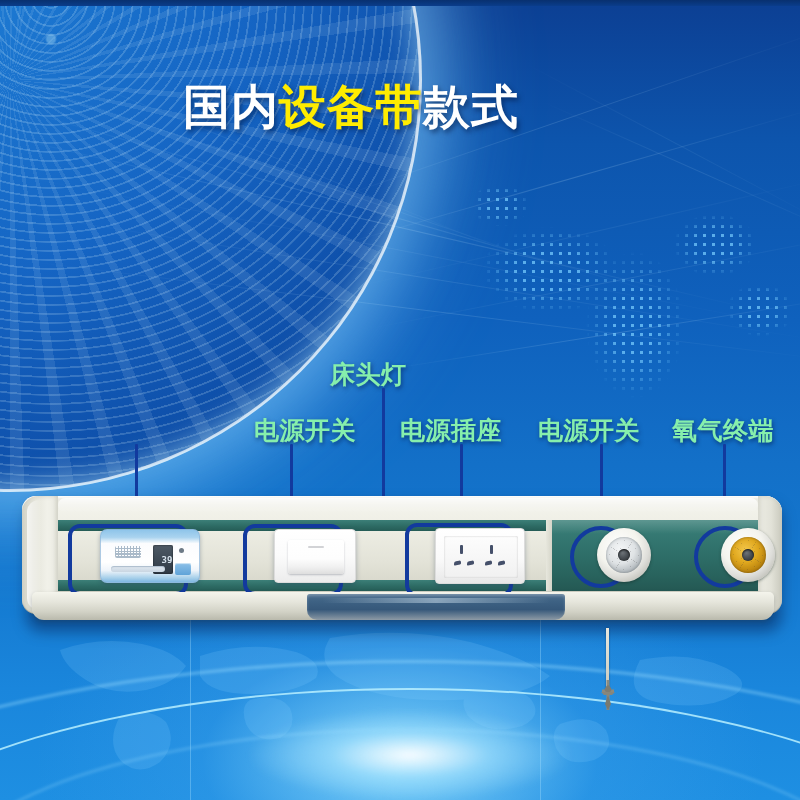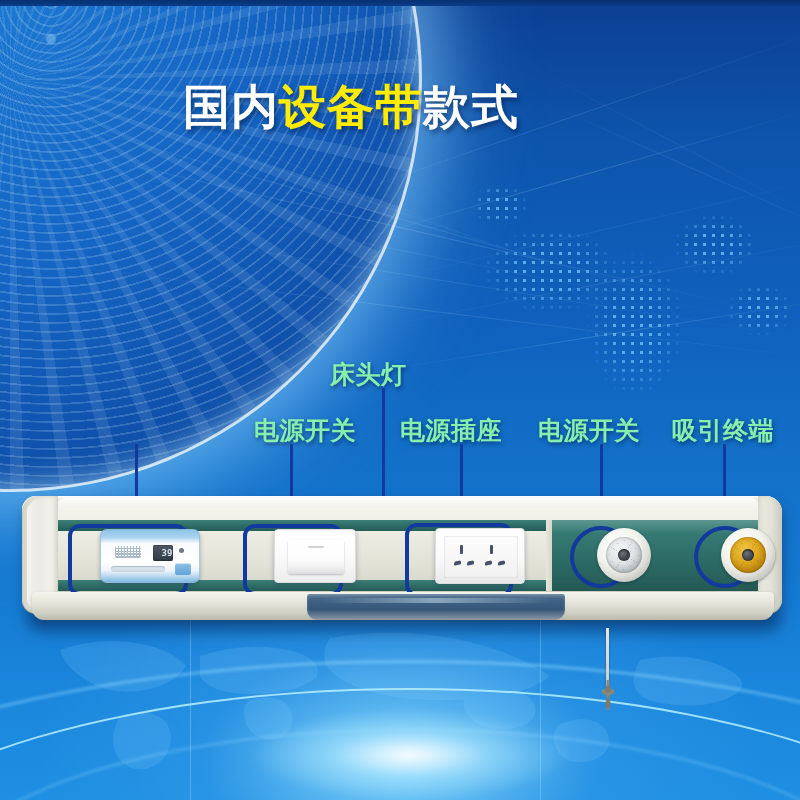--- a/index.html
+++ b/index.html
@@ -210,21 +210,21 @@
     box-shadow:0 2px 4px rgba(40,60,90,.35);
     border:1px solid rgba(140,180,215,.7);
   }
   .ic-grille {
     position:absolute; left:14px; top:16px; width:26px; height:12px;
     background:repeating-linear-gradient(90deg,#8fa4b8 0 1.5px,transparent 1.5px 3px),
                repeating-linear-gradient(0deg,#8fa4b8 0 1.5px,transparent 1.5px 3px);
     opacity:.75; border-radius:2px;
   }
   .ic-display {
-    position:absolute; left:52px; top:15px; width:20px; height:16px;
+    position:absolute; left:52px; top:15px; width:20px; height:29px;
     background:linear-gradient(180deg,#4e5a66,#2f3a45);
     border-radius:2px; color:#d8e4ee; font-size:9px; font-weight:bold;
     display:flex; align-items:center; justify-content:center;
     font-family:"DejaVu Sans Mono","Liberation Mono",monospace;
     box-shadow:inset 0 0 2px rgba(0,0,0,.7);
     padding-left:8px;
   }
   .ic-led {
     position:absolute; left:78px; top:18px; width:5px; height:5px;
     border-radius:50%; background:#6d7a86;
@@ -381,21 +381,21 @@
   <div class="callouts" id="callouts">
       <div class="lead" style="left: 135px; top: 444px; height: 76px; background: rgb(18, 58, 158);"></div>
       <div class="label" style="left: 228px; top: 414px; margin-left: 26px;">电源开关</div>
       <div class="lead" style="left: 290px; top: 444px; height: 76px; background: rgb(18, 58, 158);"></div>
       <div class="label" style="left: 330px; top: 358px;">床头灯</div>
       <div class="lead" style="left: 382px; top: 388px; height: 232px; background: rgb(18, 58, 158);"></div>
       <div class="label" style="left: 400px; top: 414px;">电源插座</div>
       <div class="lead" style="left: 460px; top: 444px; height: 76px; background: rgb(18, 58, 158);"></div>
       <div class="label" style="left: 538px; top: 414px;">电源开关</div>
       <div class="lead" style="left: 600px; top: 444px; height: 96px; background: rgb(18, 58, 158);"></div>
-      <div class="label" style="left: 672px; top: 414px;">吸引终端</div>
+      <div class="label" style="left: 672px; top: 414px;">氧气终端</div>
       <div class="lead" style="left: 723px; top: 444px; height: 96px; background: rgb(18, 58, 158);"></div>
     </div>
 
   <div class="panel-wrap">
     <div class="panel-shadow"></div>
 
     <div class="panel-body">
       <div class="highlight-top"></div>
       <div class="stripe-top"></div>
       <div class="stripe-bot"></div>

